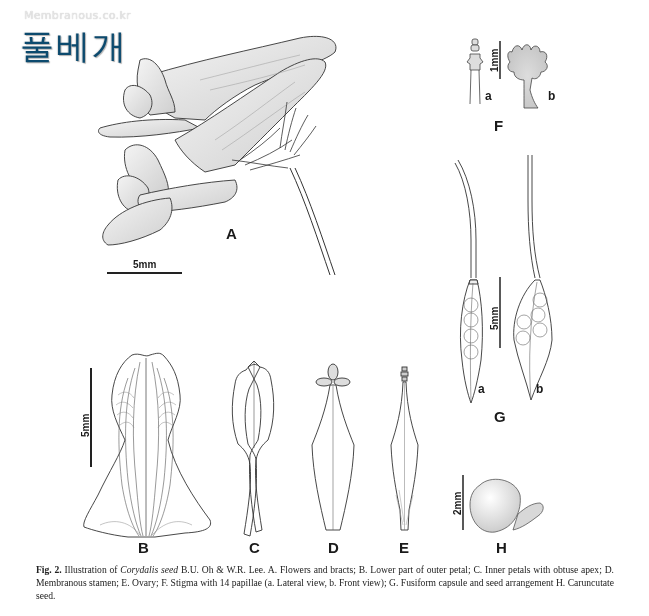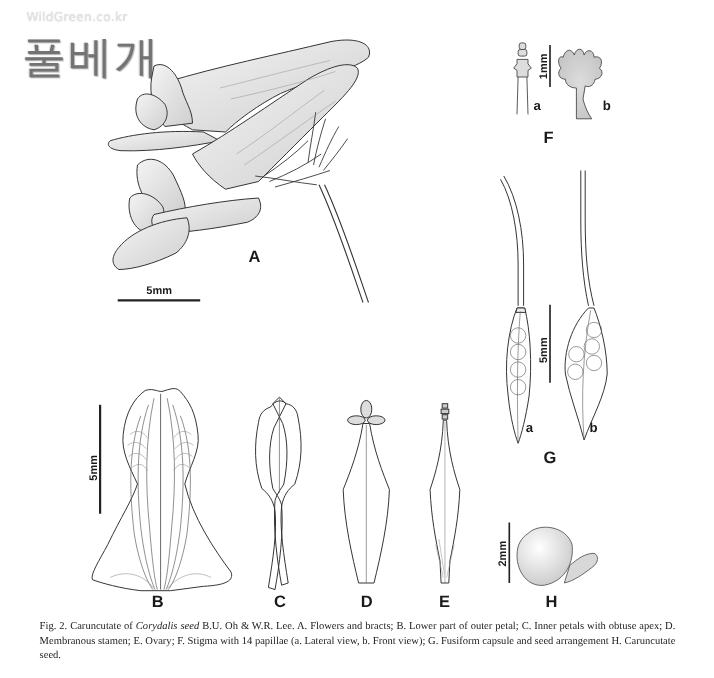--- a/index.html
+++ b/index.html
@@ -2,30 +2,30 @@
 <html><head>
 <meta charset="utf-8">
 <style>
   html, body { margin:0; padding:0; background:#ffffff; }
   body { width:649px; height:616px; position:relative; overflow:hidden; font-family:"Liberation Sans", sans-serif; }
   .lbl { position:absolute; font-family:"Liberation Sans", sans-serif; font-weight:bold; color:#1a1a1a; font-size:15px; }
   .sub { position:absolute; font-family:"Liberation Sans", sans-serif; font-weight:bold; color:#1a1a1a; font-size:12px; }
   .scale-h { position:absolute; font-family:"Liberation Sans", sans-serif; font-weight:bold; font-size:10px; color:#1a1a1a; }
   .scale-v { position:absolute; font-family:"Liberation Sans", sans-serif; font-weight:bold; font-size:10px; color:#1a1a1a; transform:rotate(-90deg); transform-origin:left top; white-space:nowrap; }
   .wm-url { position:absolute; left:24px; top:9px; font-family:"DejaVu Sans", sans-serif; font-size:11px; color:#e6e6e6; text-shadow:0 0 1px #bbbbbb; letter-spacing:0.3px; }
-  .wm-kr { position:absolute; left:20px; top:24px; font-family:"DejaVu Sans", sans-serif; font-size:40px; color:#737373; text-shadow:1px 1px 1px #b0b0b0, -1px 0 1px #d8d8d8; letter-spacing:2px; }
+  .wm-kr { position:absolute; left:20px; top:24px; font-family:"DejaVu Sans", sans-serif; font-size:34px; color:#0c4a6e; text-shadow:1px 1px 1px #b0b0b0, -1px 0 1px #d8d8d8; letter-spacing:2px; }
   .caption { position:absolute; left:36px; top:563px; width:578px; font-family:"Liberation Serif", serif; font-size:9.6px; line-height:13px; color:#222; text-align:justify; }
-  .caption b { font-weight:normal; }
+  .caption b { font-weight:bold; }
   .caption i { font-style:italic; }
   svg { position:absolute; left:0; top:0; }
 </style>
 </head>
 <body>
 
-<div class="wm-url">WildGreen.co.kr</div>
+<div class="wm-url">Membranous.co.kr</div>
 <div class="wm-kr">풀베개</div>
 
 <svg width="649" height="616" viewBox="0 0 649 616">
   <defs>
     <linearGradient id="shadeA" x1="0" y1="0" x2="1" y2="1">
       <stop offset="0" stop-color="#f4f4f4"></stop>
       <stop offset="1" stop-color="#cfcfcf"></stop>
     </linearGradient>
     <radialGradient id="seedH" cx="0.4" cy="0.35" r="0.7">
       <stop offset="0" stop-color="#ffffff"></stop>
@@ -190,16 +190,16 @@
 <div class="sub" style="left:536px;top:382px;">b</div>
 
 <div class="scale-h" style="left:133px;top:259px;">5mm</div>
 <div class="scale-v" style="left:80px;top:437px;">5mm</div>
 <div class="scale-v" style="left:489px;top:72px;">1mm</div>
 <div class="scale-v" style="left:489px;top:330px;">5mm</div>
 <div class="scale-v" style="left:452px;top:515px;">2mm</div>
 
 <div class="caption">
   <b>Fig. 2.</b>
-  <span>Caruncutate of</span>
+  <span>Illustration of</span>
   <i>Corydalis seed</i>
   <span>B.U. Oh &amp; W.R. Lee. A. Flowers and bracts; B. Lower part of outer petal; C. Inner petals with obtuse apex; D. Membranous stamen; E. Ovary; F. Stigma with 14 papillae (a. Lateral view, b. Front view); G. Fusiform capsule and seed arrangement H. Caruncutate seed.</span>
 </div>
 
 </body></html>

